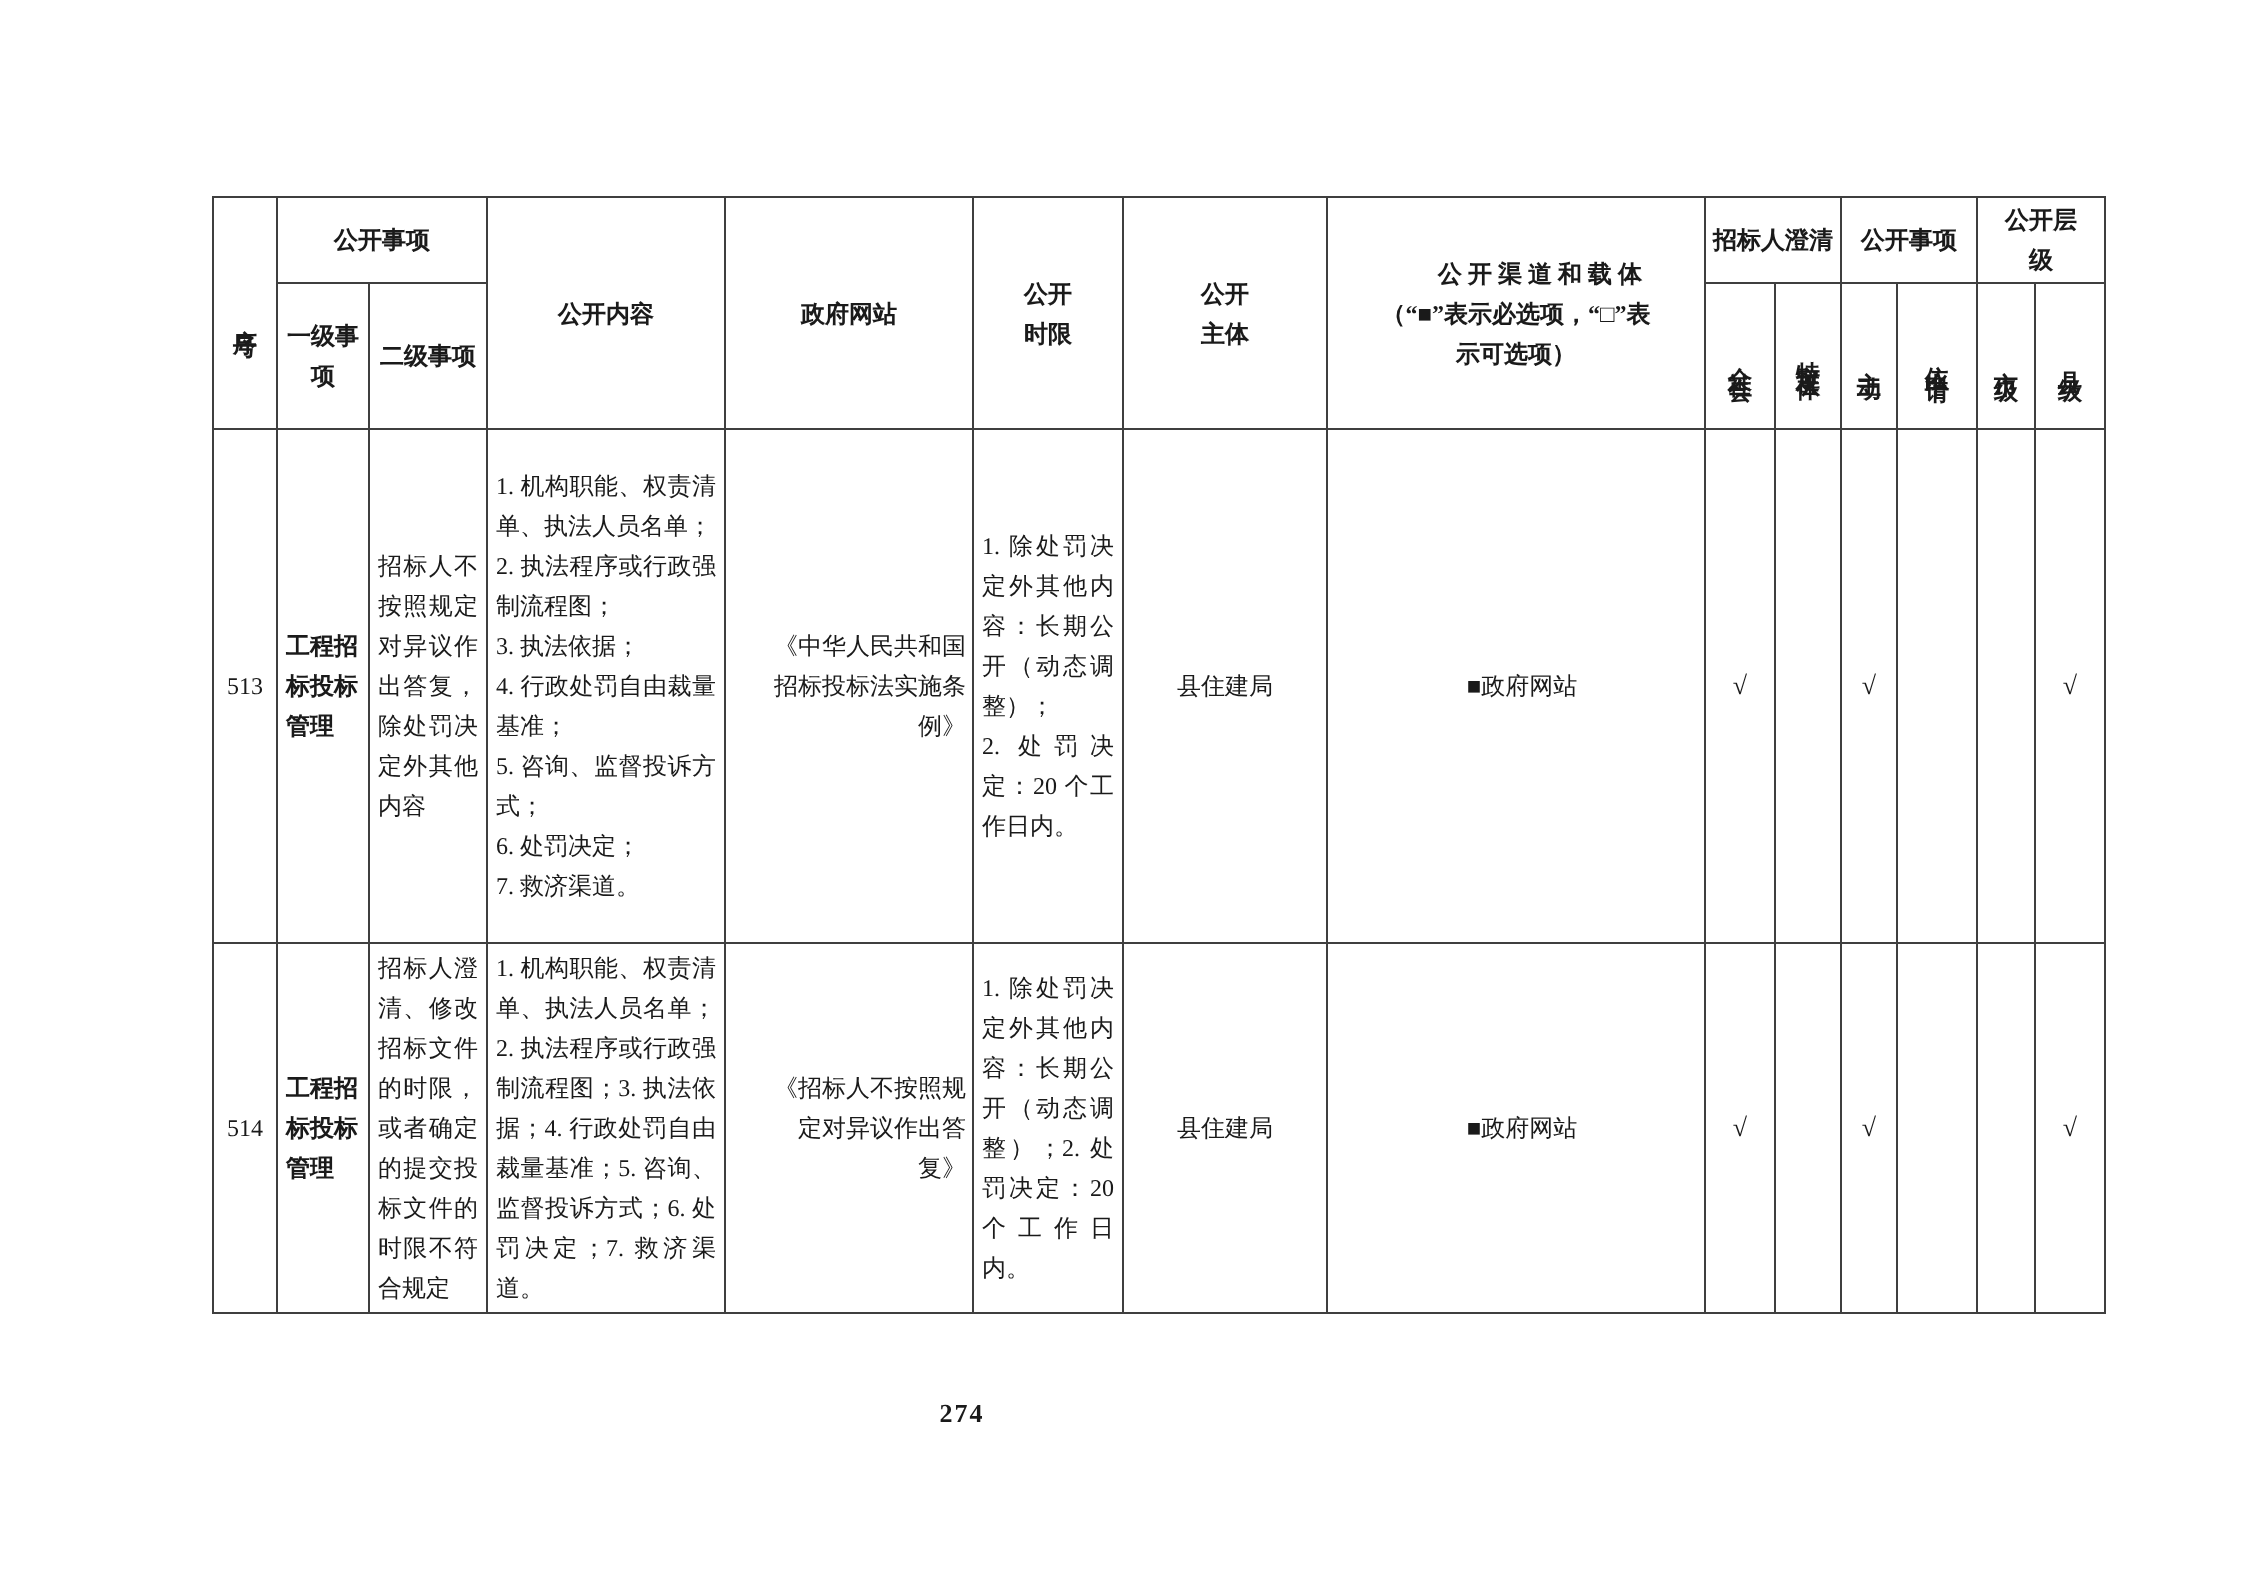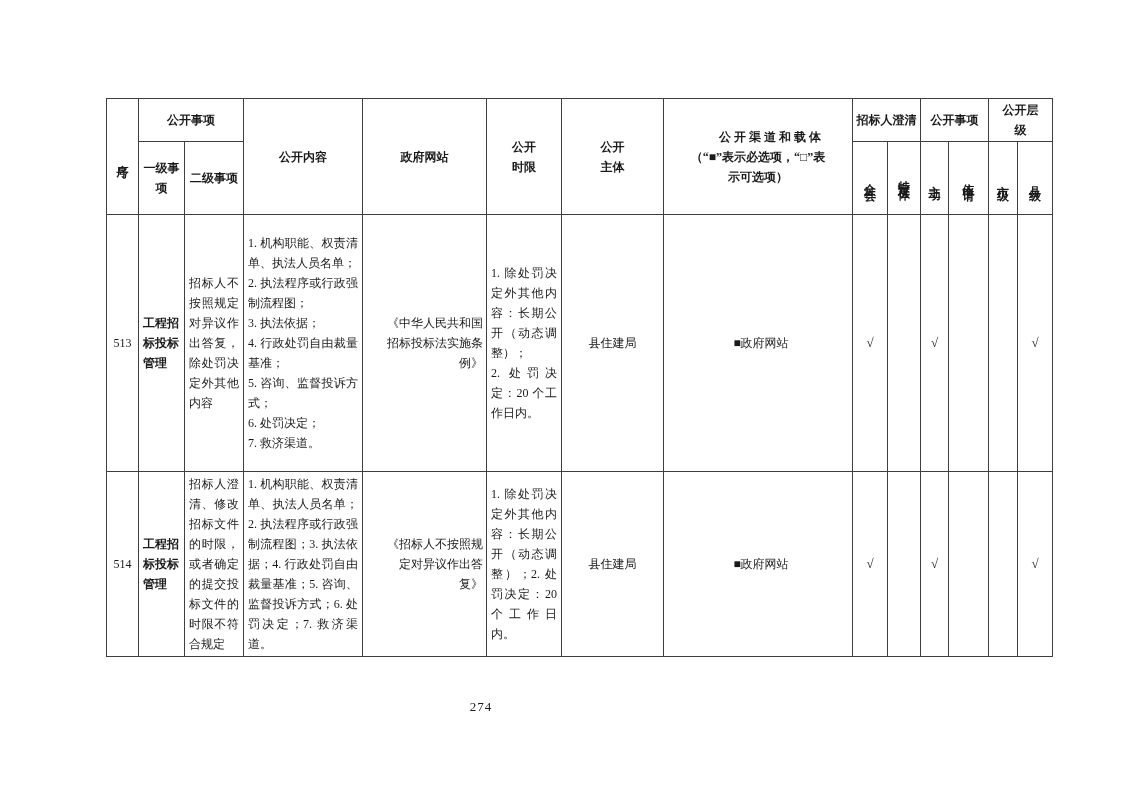--- a/index.html
+++ b/index.html
@@ -81,20 +81,21 @@
   tr.row-513  { height: 257px; }
   tr.row-514  { height: 176px; }
   .page-number {
     position: absolute;
     top: 699px;
     left: 0;
     width: 962px;
     text-align: center;
     font-size: 13px;
     letter-spacing: 1px;
+    font-weight: bold;
   }
 </style>
 </head>
 <body>
 
 <div class="page">
 
   <table class="tbl">
     <colgroup>
       <col style="width:32px">

